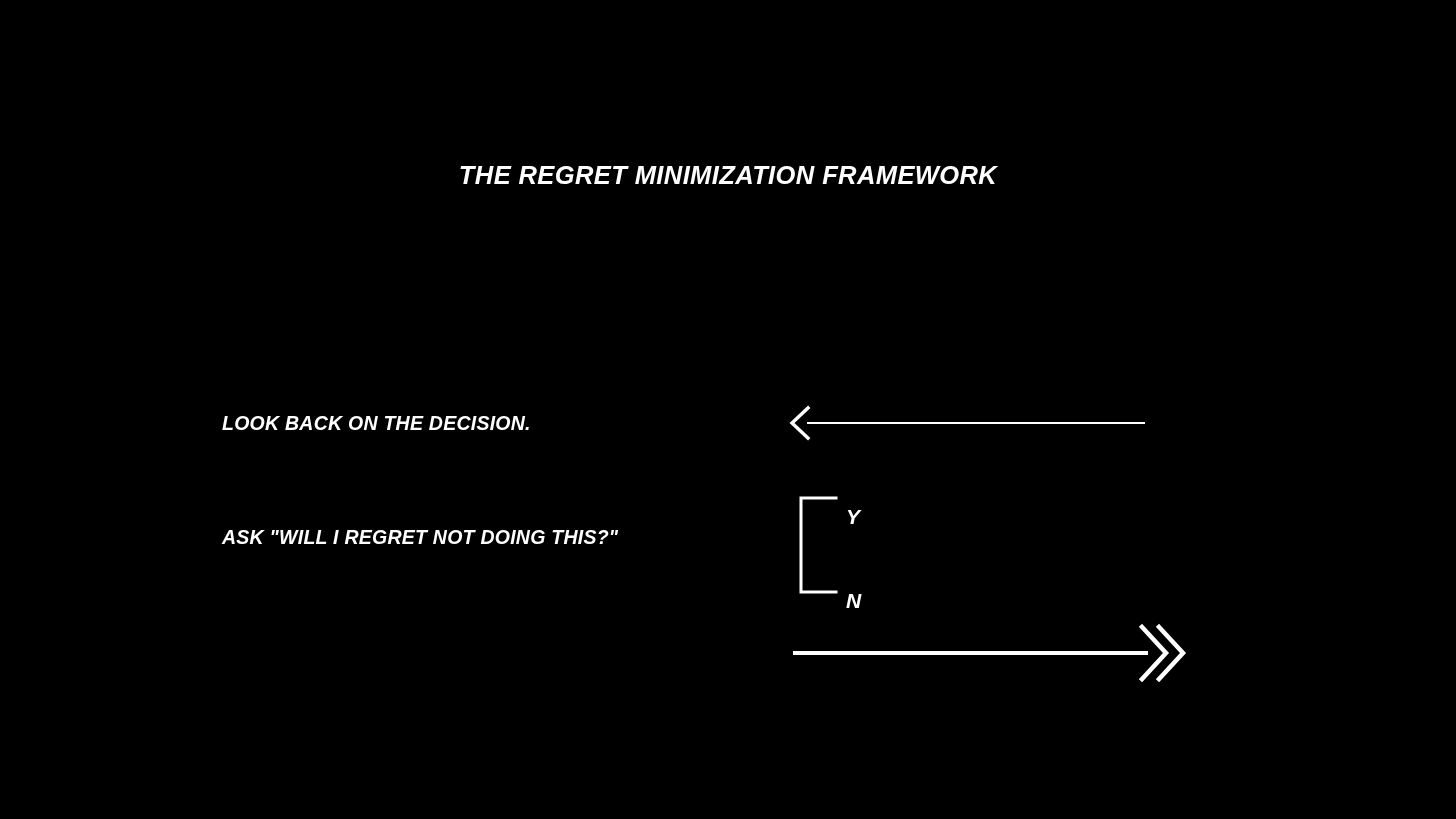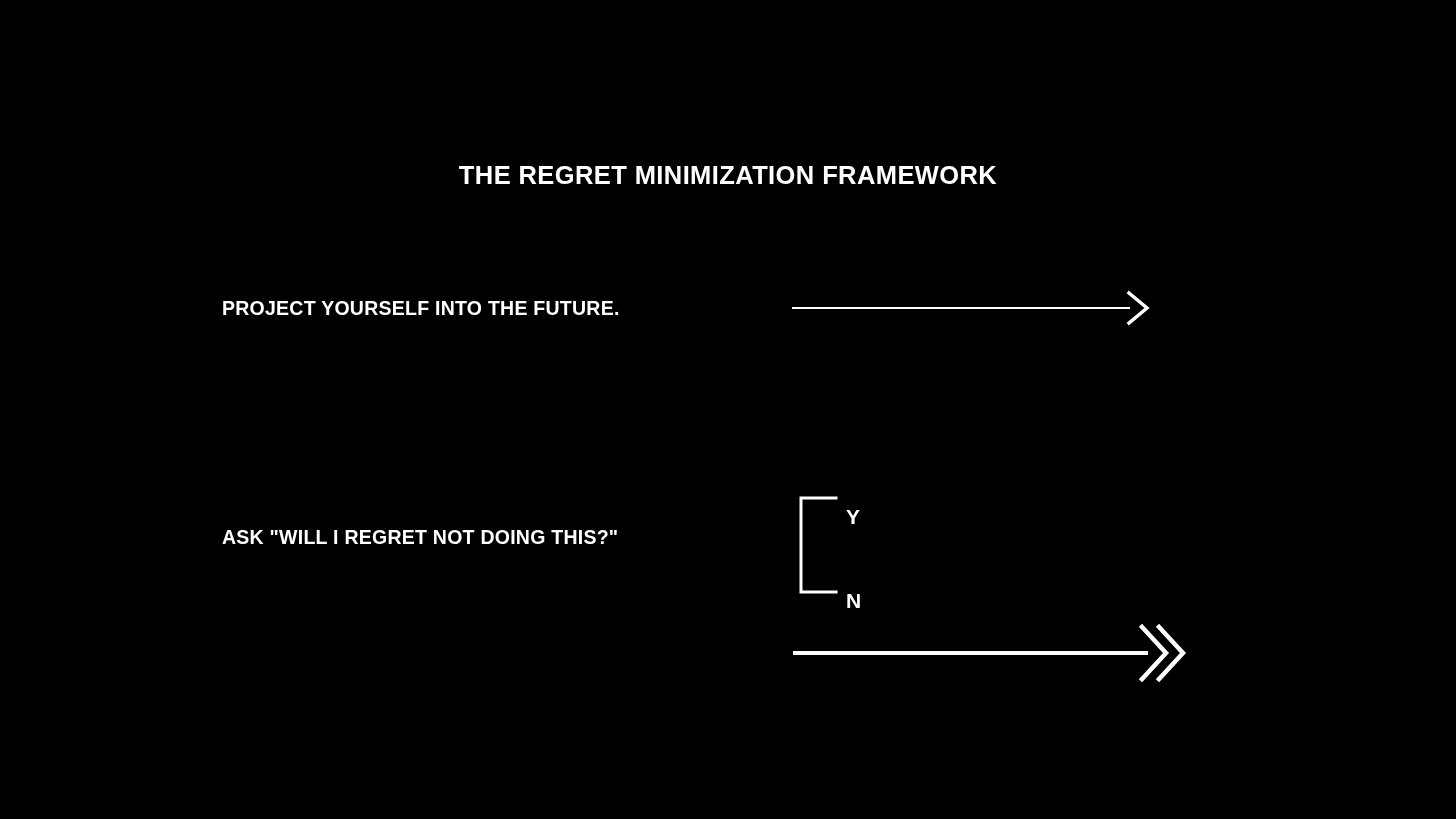--- a/index.html
+++ b/index.html
@@ -15,20 +15,21 @@
     font-family: "Liberation Sans", sans-serif;
     color: #ffffff;
     -webkit-font-smoothing: antialiased;
   }
 
   .slide {
     position: relative;
     width: 1456px;
     height: 819px;
     background: #000000;
+    font-style: italic;
   }
 
   
   .slide-title {
     position: absolute;
     left: 0;
     top: 158px;
     width: 1456px;
     text-align: center;
     font-size: 25.5px;
@@ -97,31 +98,31 @@
   .branch-label.yes { left: 56px; top: 9px; }
   .branch-label.no  { left: 56px; top: 93px; }
 </style>
 </head>
 <body>
 
 <div class="slide">
 
   <div class="slide-title">THE REGRET MINIMIZATION FRAMEWORK</div>
 
-  <div class="row row-1">
-    <div class="row-label">PROJECT YOURSELF INTO THE FUTURE.</div>
+
+  <div class="row row-2">
+    <div class="row-label">LOOK BACK ON THE DECISION.</div>
 
     <div class="row-graphic">
       <svg class="gfx-svg" width="430" height="60" viewBox="0 0 430 60">
-        <line x1="2" y1="30" x2="340" y2="30" stroke="#FFFFFF" stroke-width="2.6" shape-rendering="crispEdges"></line>
-        <polyline points="339,15 357,30 339,45" fill="none" stroke="#FFFFFF" stroke-width="3.4" stroke-linecap="square" stroke-linejoin="miter"></polyline>
+        <line x1="17" y1="30" x2="355" y2="30" stroke="#FFFFFF" stroke-width="2.6" shape-rendering="crispEdges"></line>
+        <polyline points="18,15 2,30 18,45" fill="none" stroke="#FFFFFF" stroke-width="3.4" stroke-linecap="square" stroke-linejoin="miter"></polyline>
       </svg>
     </div>
   </div>
-
 
   <div class="row row-3">
     <div class="row-label">ASK "WILL I REGRET NOT DOING THIS?"</div>
 
     <div class="bracket-graphic">
       <svg class="gfx-svg" width="140" height="130" viewBox="0 0 140 130">
 
         <polyline points="46,1 11,1 11,95 46,95" fill="none" stroke="#FFFFFF" stroke-width="3" stroke-linecap="square" stroke-linejoin="miter"></polyline>
       </svg>
       <div class="branch-label yes">Y</div>

